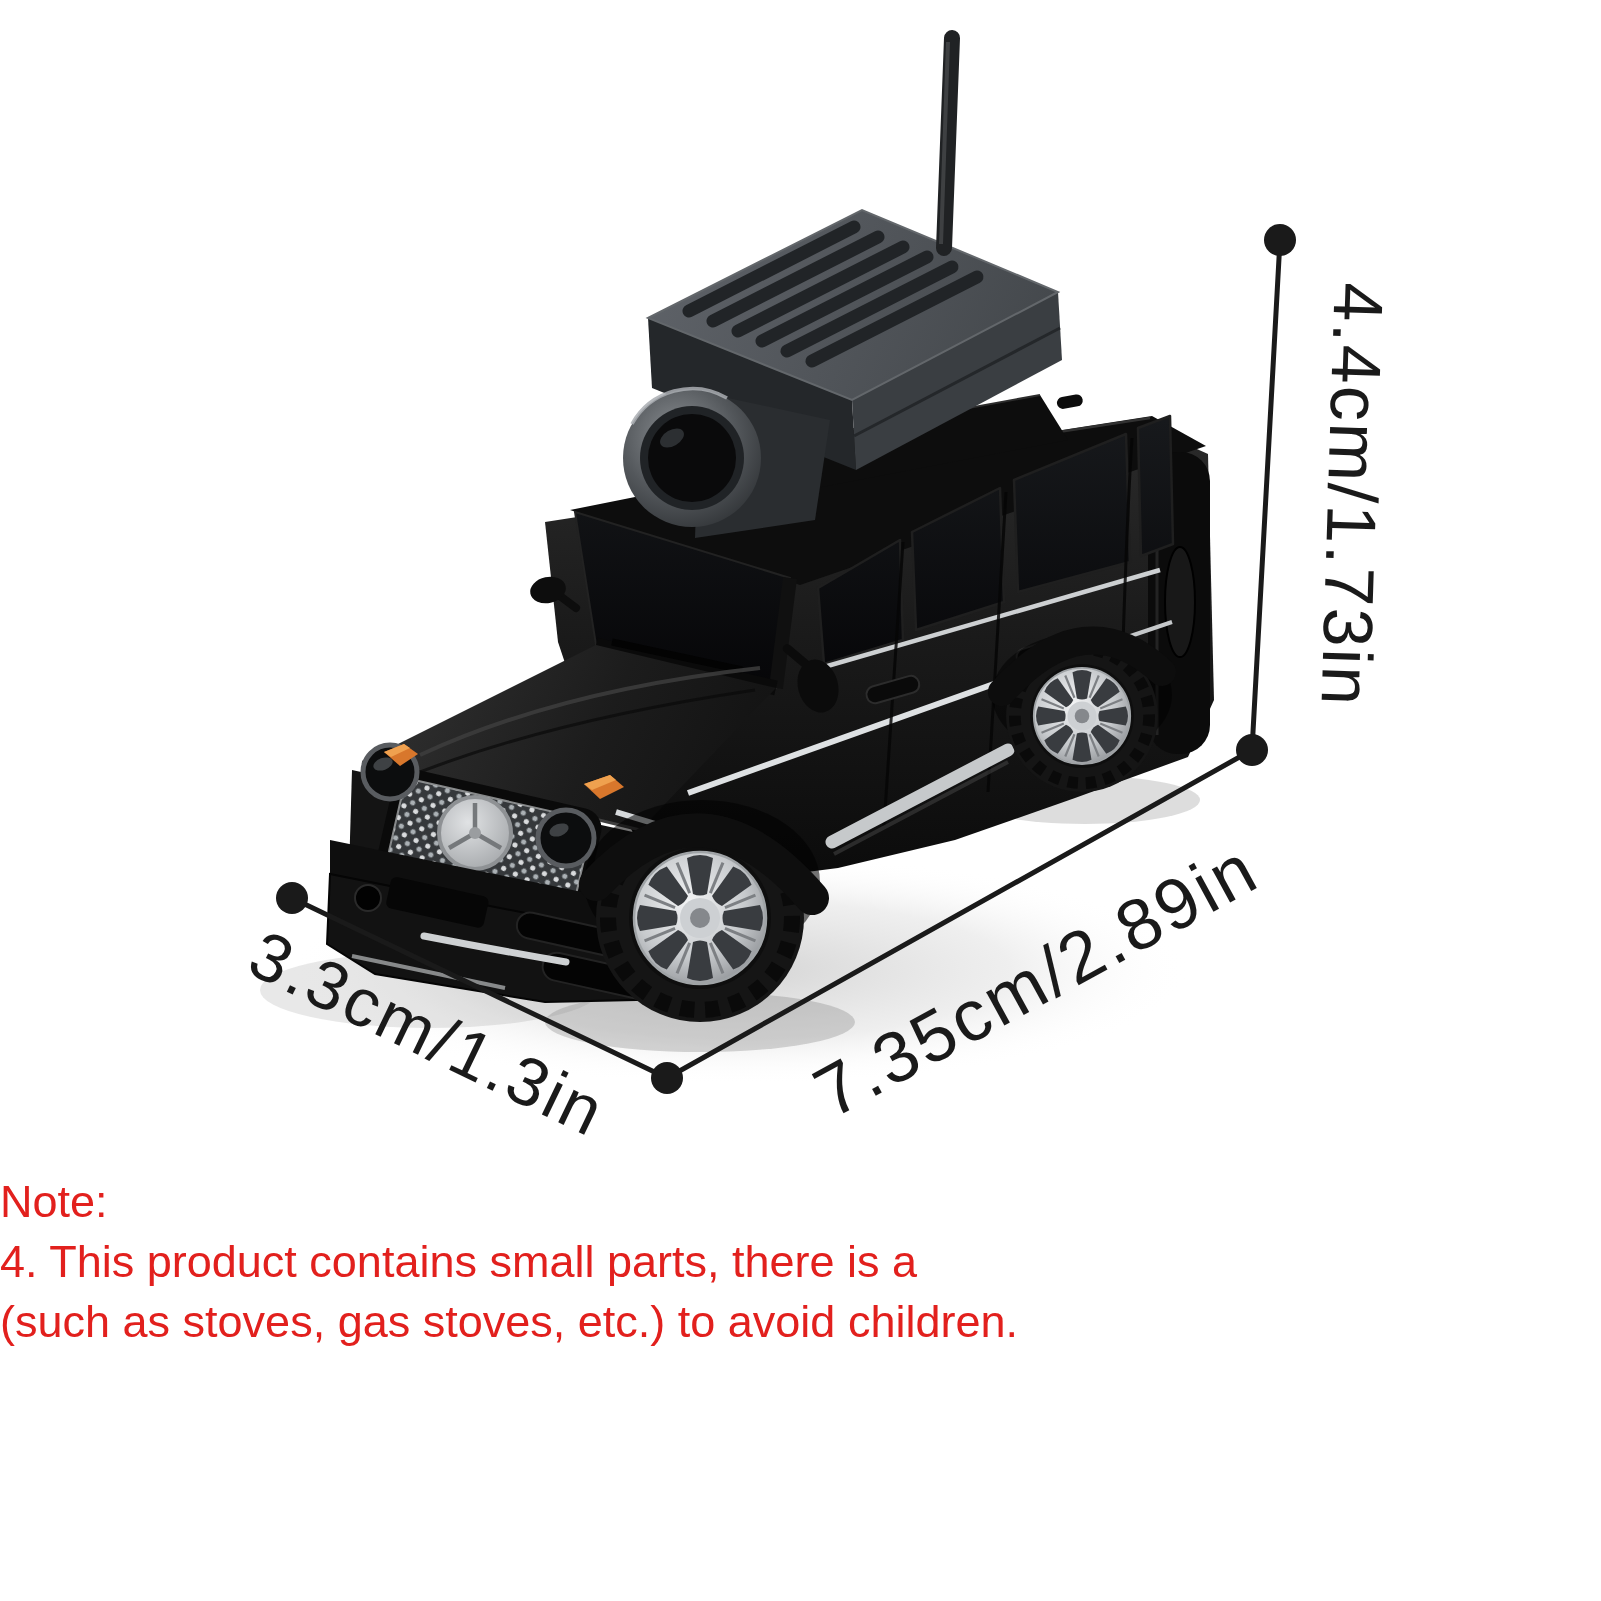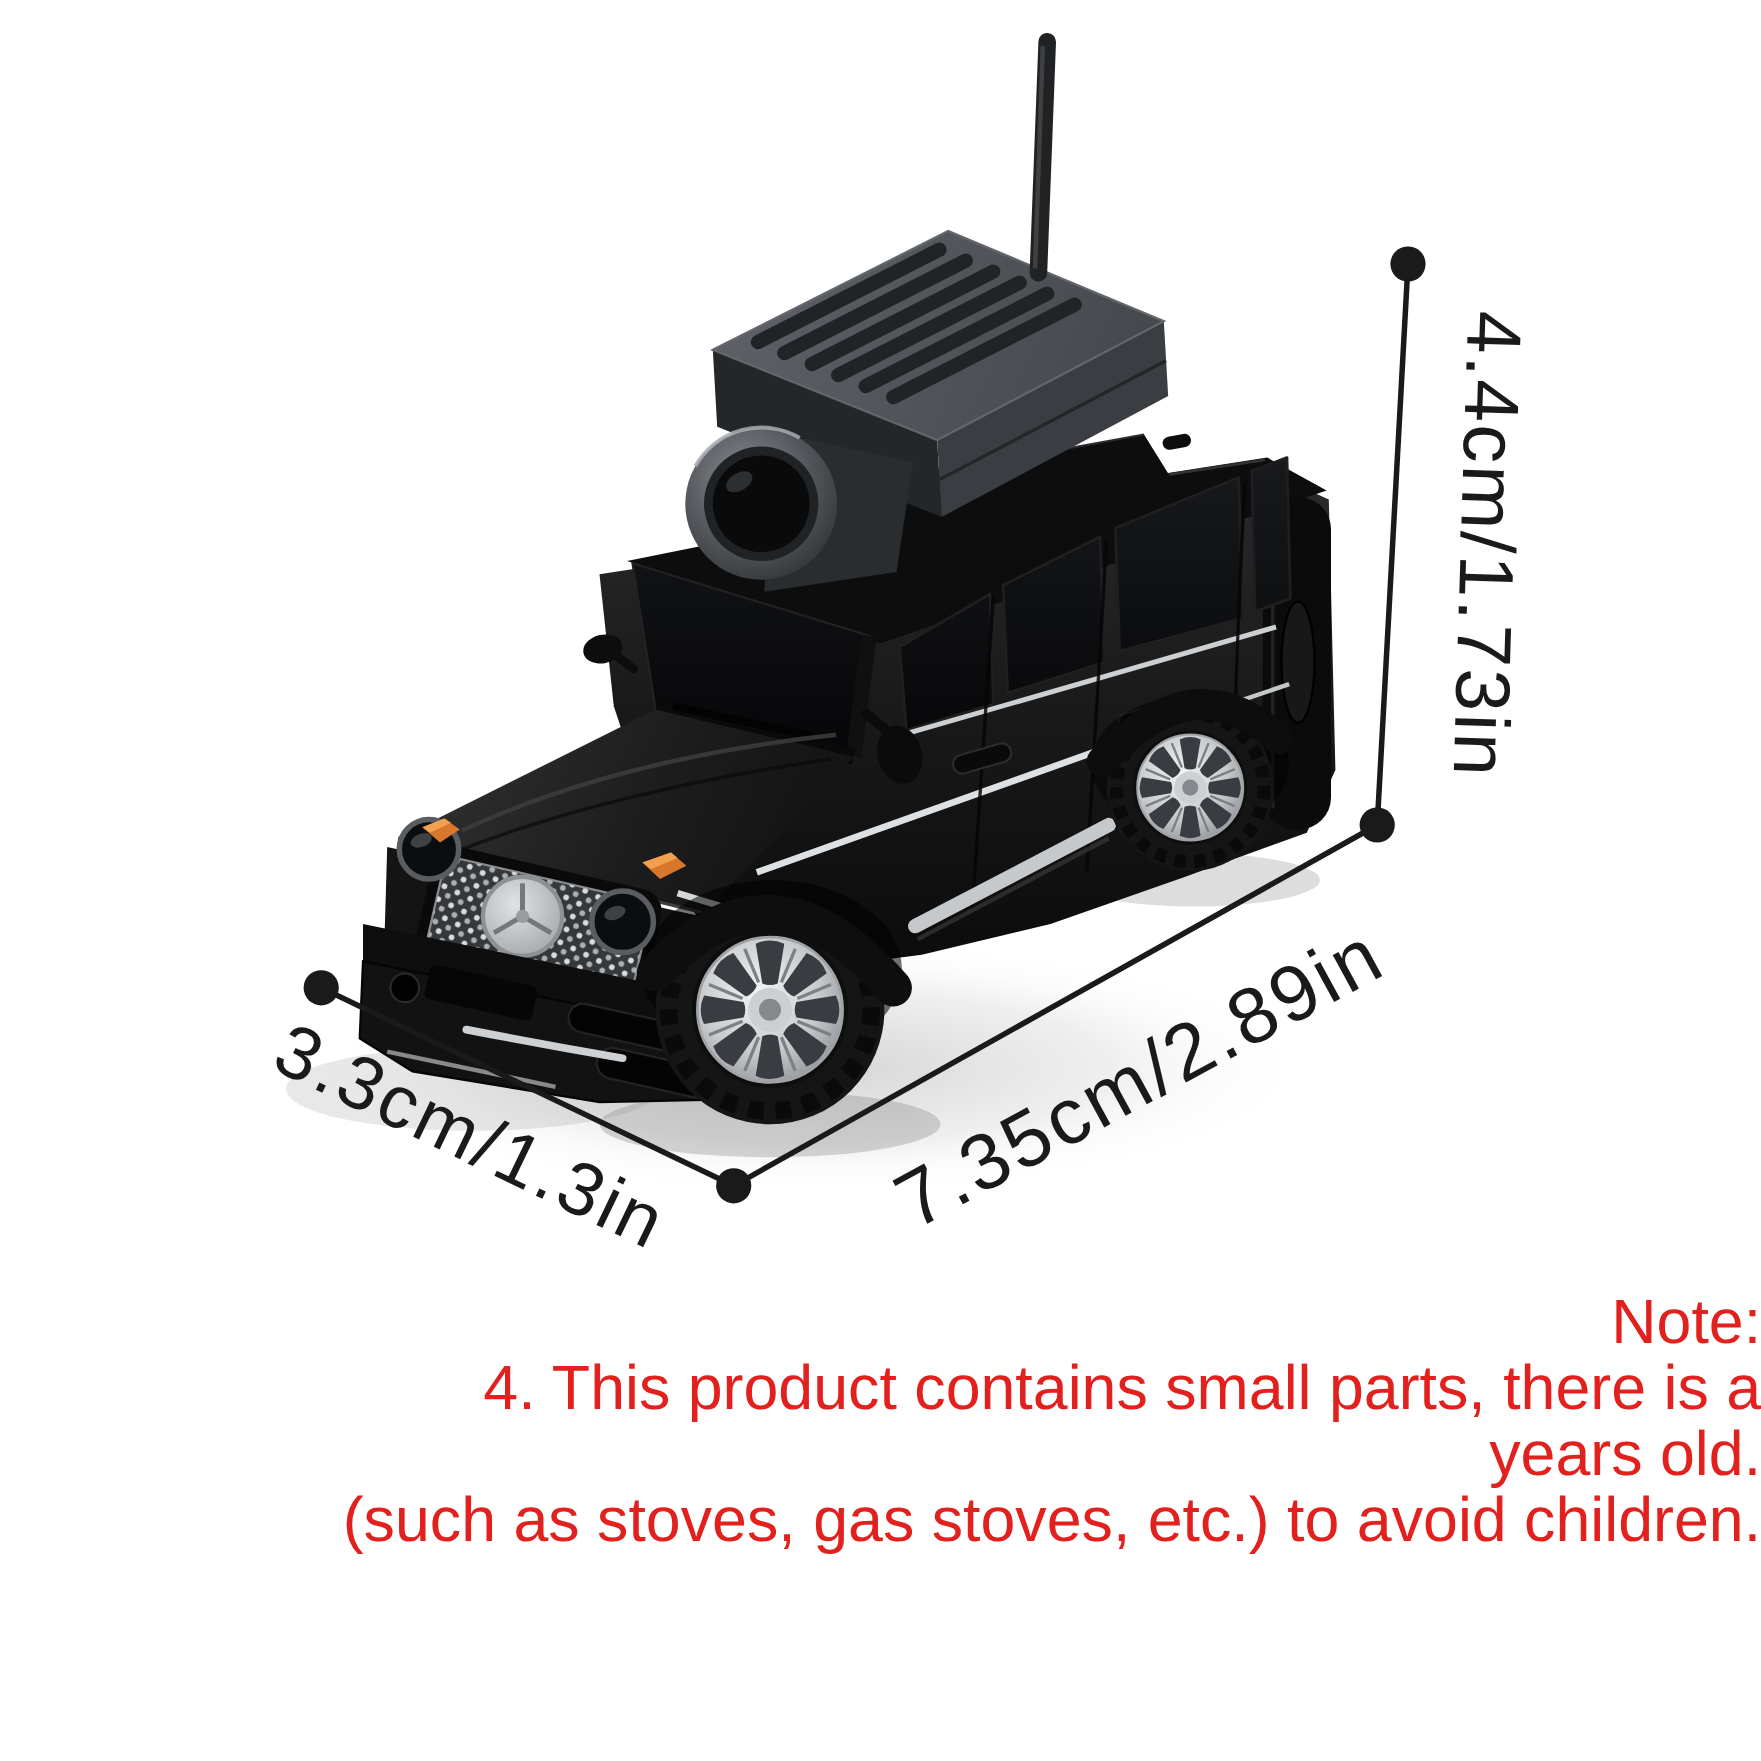--- a/index.html
+++ b/index.html
@@ -13,22 +13,22 @@
   .diagram-svg{position:absolute;left:0;top:0;}
   .dim-label{
     font-family:"Liberation Sans",sans-serif;
     fill:var(--dim-color,#1a1a1a);
   }
   .dim-line{stroke:var(--dim-color,#1a1a1a);stroke-width:5;stroke-linecap:round;}
   .dim-dot{fill:var(--dim-color,#1a1a1a);}
   .note{
     position:absolute;
     left:0;top:1172px;width:1601px;
-    text-align:right;
-    font-size:57px;
+    text-align:left;
+    font-size:45px;
     line-height:60px;
     color:var(--note-color,#e2201d);
     font-family:"Liberation Sans",sans-serif;
   }
   .note-line{white-space:nowrap;}
 </style>
 </head>
 <body>
 
 <div class="canvas">
@@ -289,17 +289,16 @@
 
       <text class="dim-label" x="1036" y="980" font-size="72" letter-spacing="3" text-anchor="middle" dominant-baseline="central" transform="rotate(-28.6 1036 980)">7.35cm/2.89in</text>
 
       <text class="dim-label" x="428" y="1033" font-size="68" letter-spacing="3" text-anchor="middle" dominant-baseline="central" transform="rotate(25.7 428 1033)">3.3cm/1.3in</text>
     </g>
   </svg>
 
   <div class="note">
     <div class="note-line">Note:</div>
     <div class="note-line">4. This product contains small parts, there is a</div>
-    <div class="note-line">years old.</div>
     <div class="note-line">(such as stoves, gas stoves, etc.) to avoid children.</div>
   </div>
 
 </div>
 
 </body></html>

